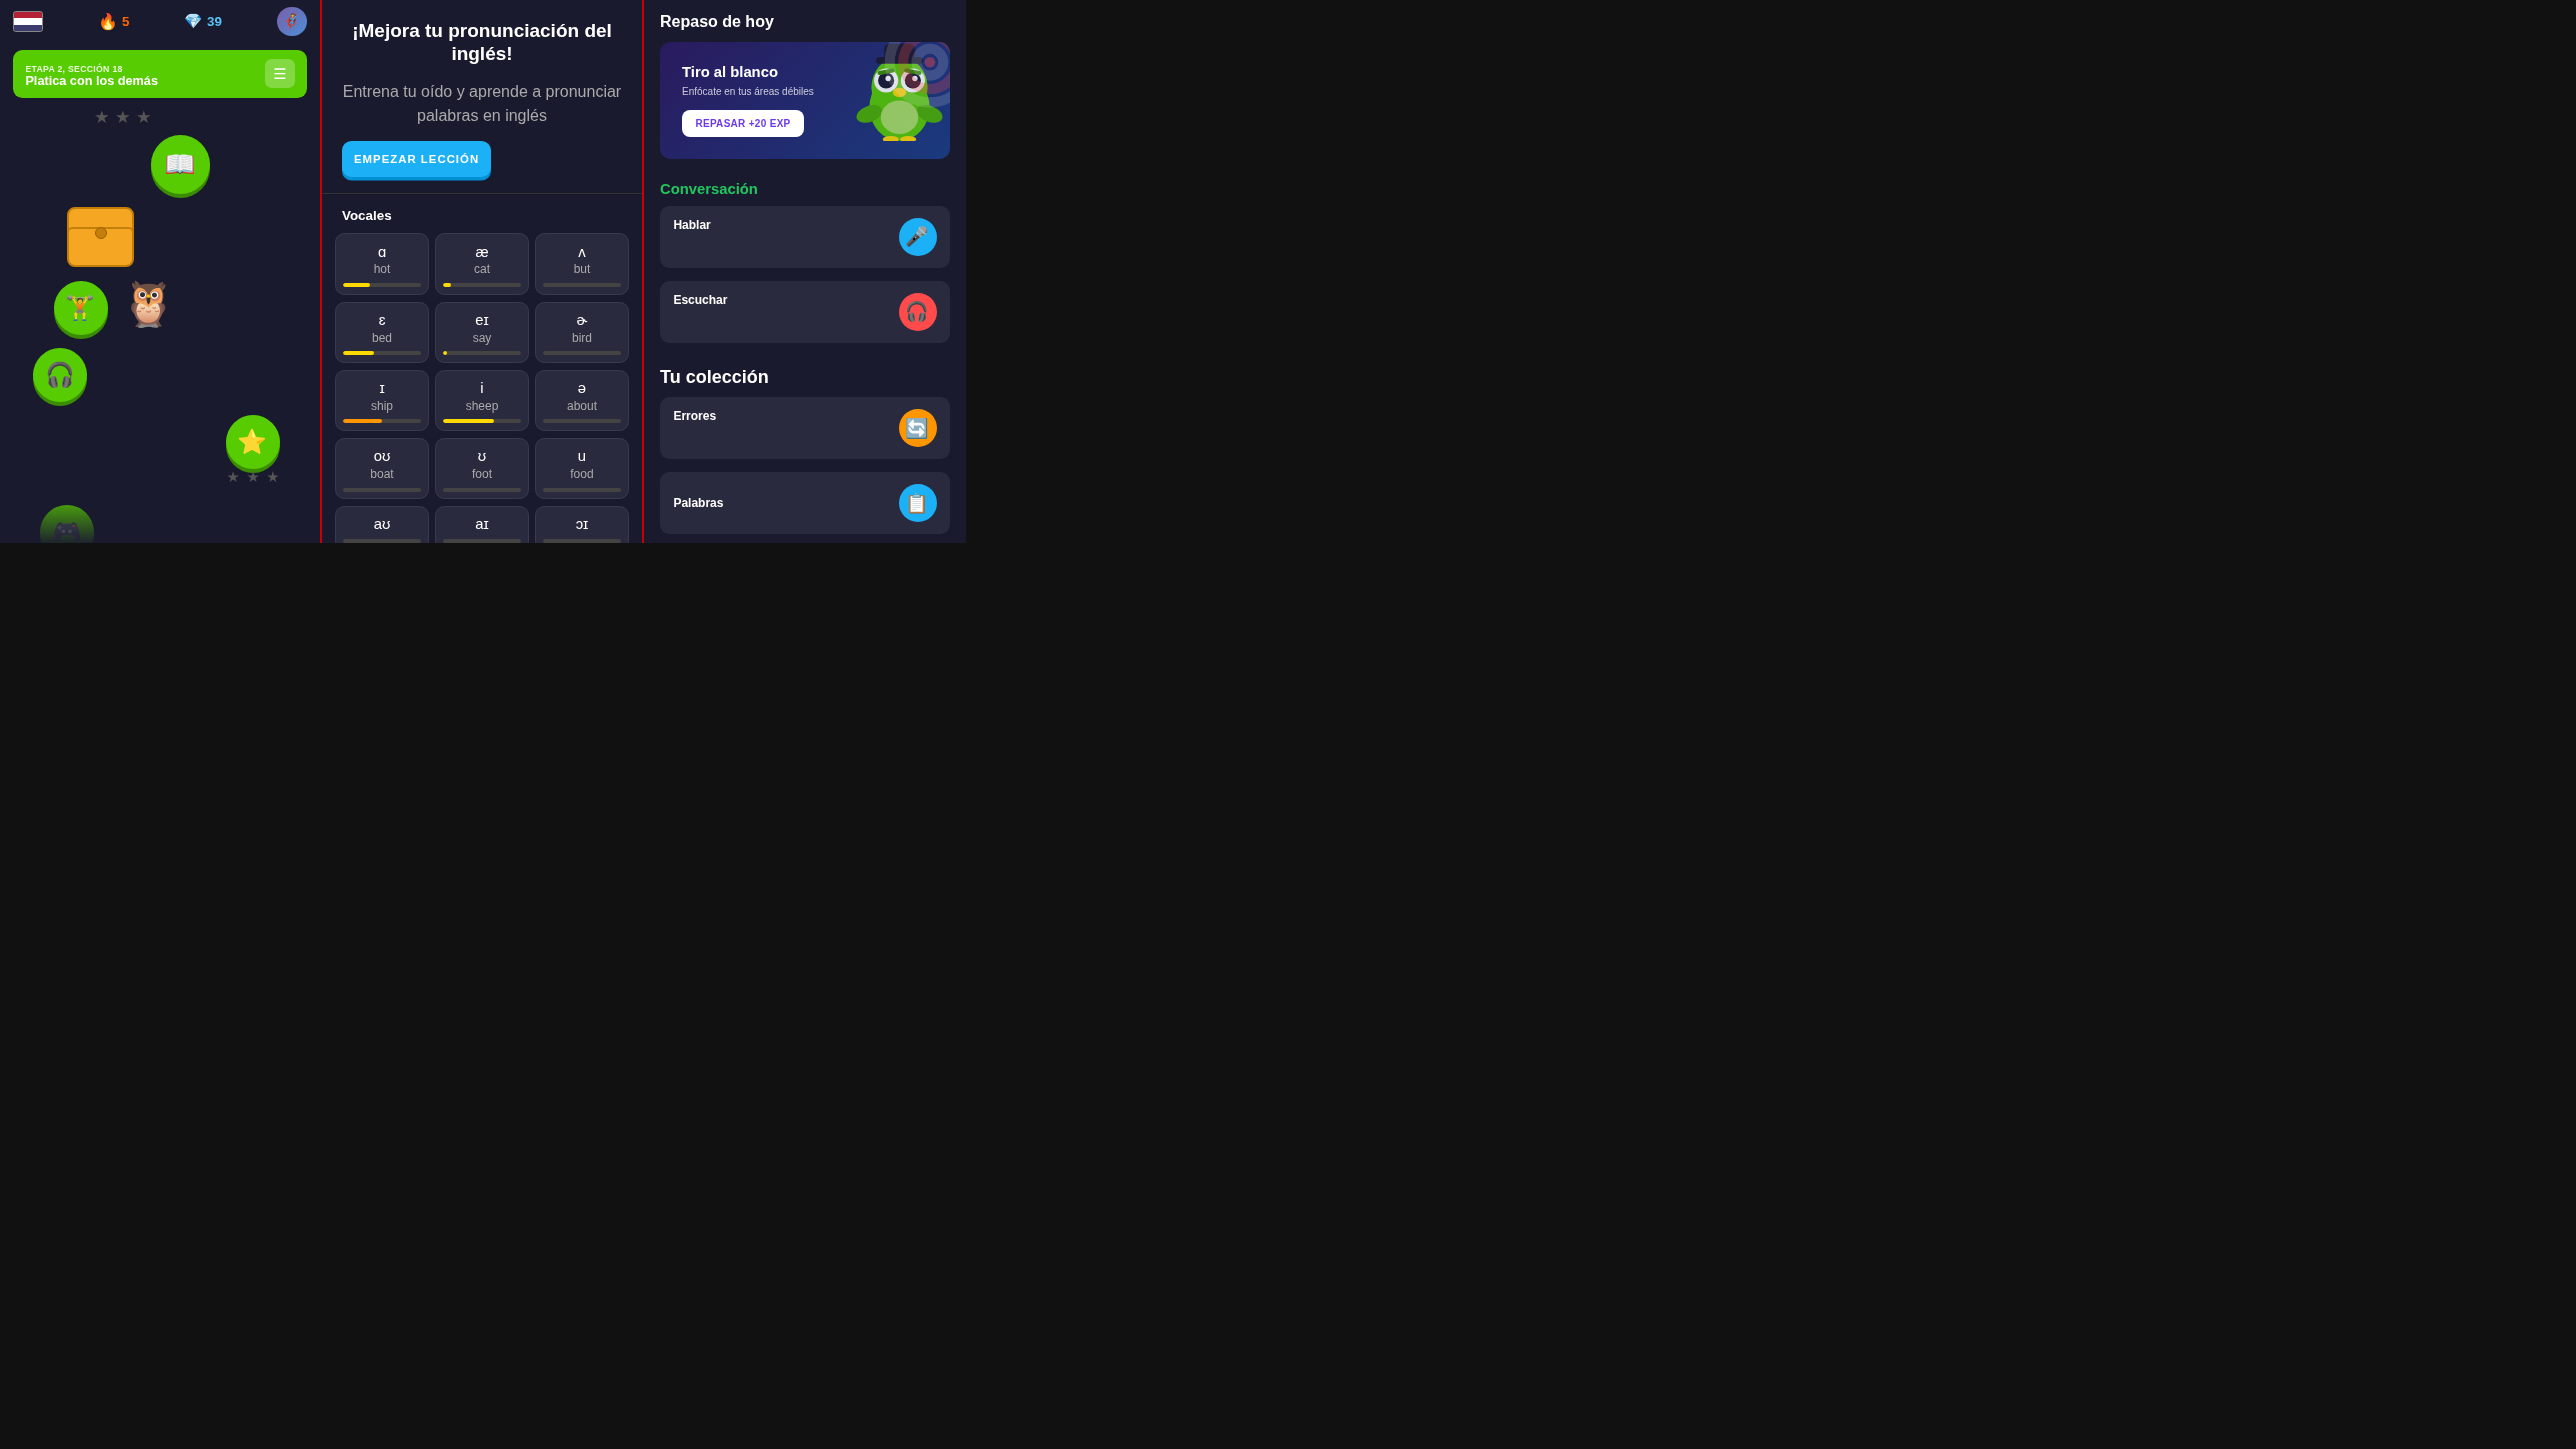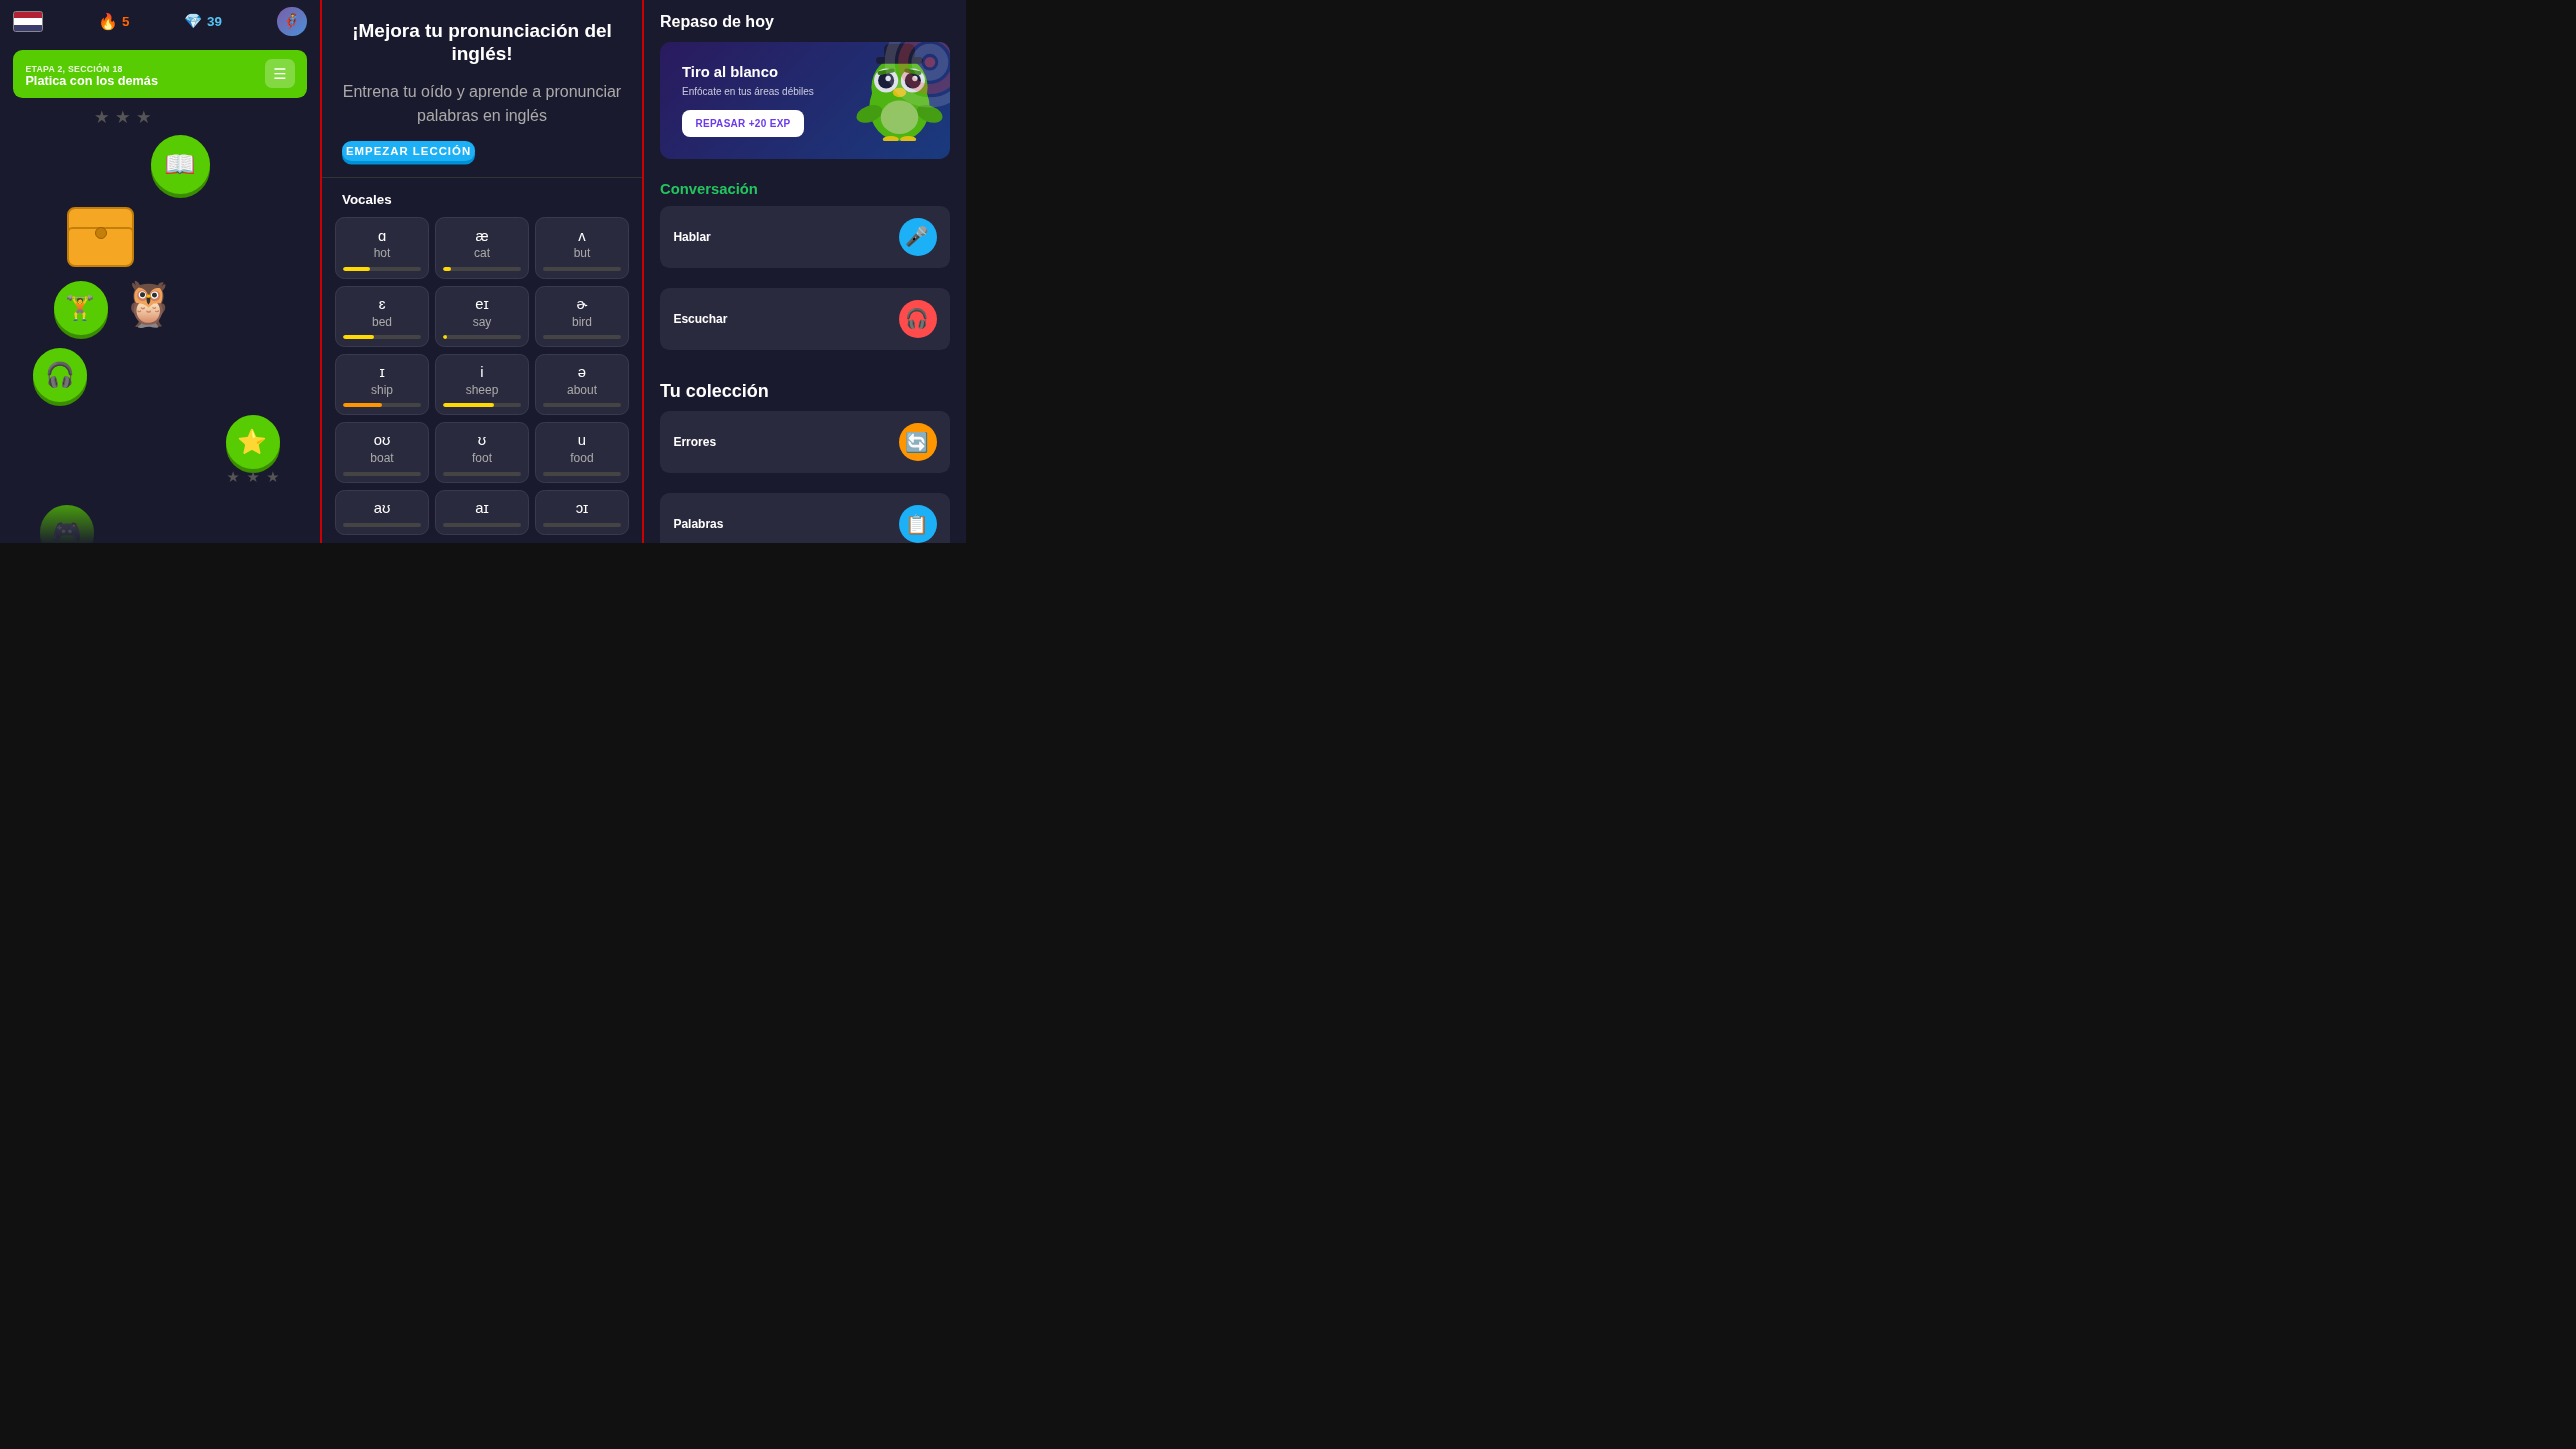--- a/index.html
+++ b/index.html
@@ -290,21 +290,21 @@
       line-height: 1.5;
     }
 
     .start-lesson-btn {
       display: block;
       margin: 0 20px 16px;
       background: #1cb0f6;
       color: #fff;
       border: none;
       border-radius: 9.4px;
-      padding: 4px;
+      padding: 12px;
       font-size: 11.4px;
       font-weight: 800;
       letter-spacing: 1px;
       text-align: center;
       cursor: pointer;
       box-shadow: 0 3.4px 0 #0090d4;
       text-transform: uppercase;
     }
 
     .divider-line {
@@ -429,26 +429,26 @@
     }
 
     .section-header {
       color: #22c55e;
       font-size: 14.8px;
       font-weight: 800;
       padding: 5.4px 16px 9.4px;
     }
 
     .feature-card {
-      margin: 0 16px 20px;
+      margin: 0 16px 13px;
       background: #2a2a3e;
       border-radius: 9.4px;
       padding: 12px 13.4px;
       display: flex;
-      align-items: center;
+      align-items: flex-start;
       justify-content: space-between;
       cursor: pointer;
     }
 
     .feature-card-label {
       color: #fff;
       font-size: 12px;
       font-weight: 700;
     }
 

